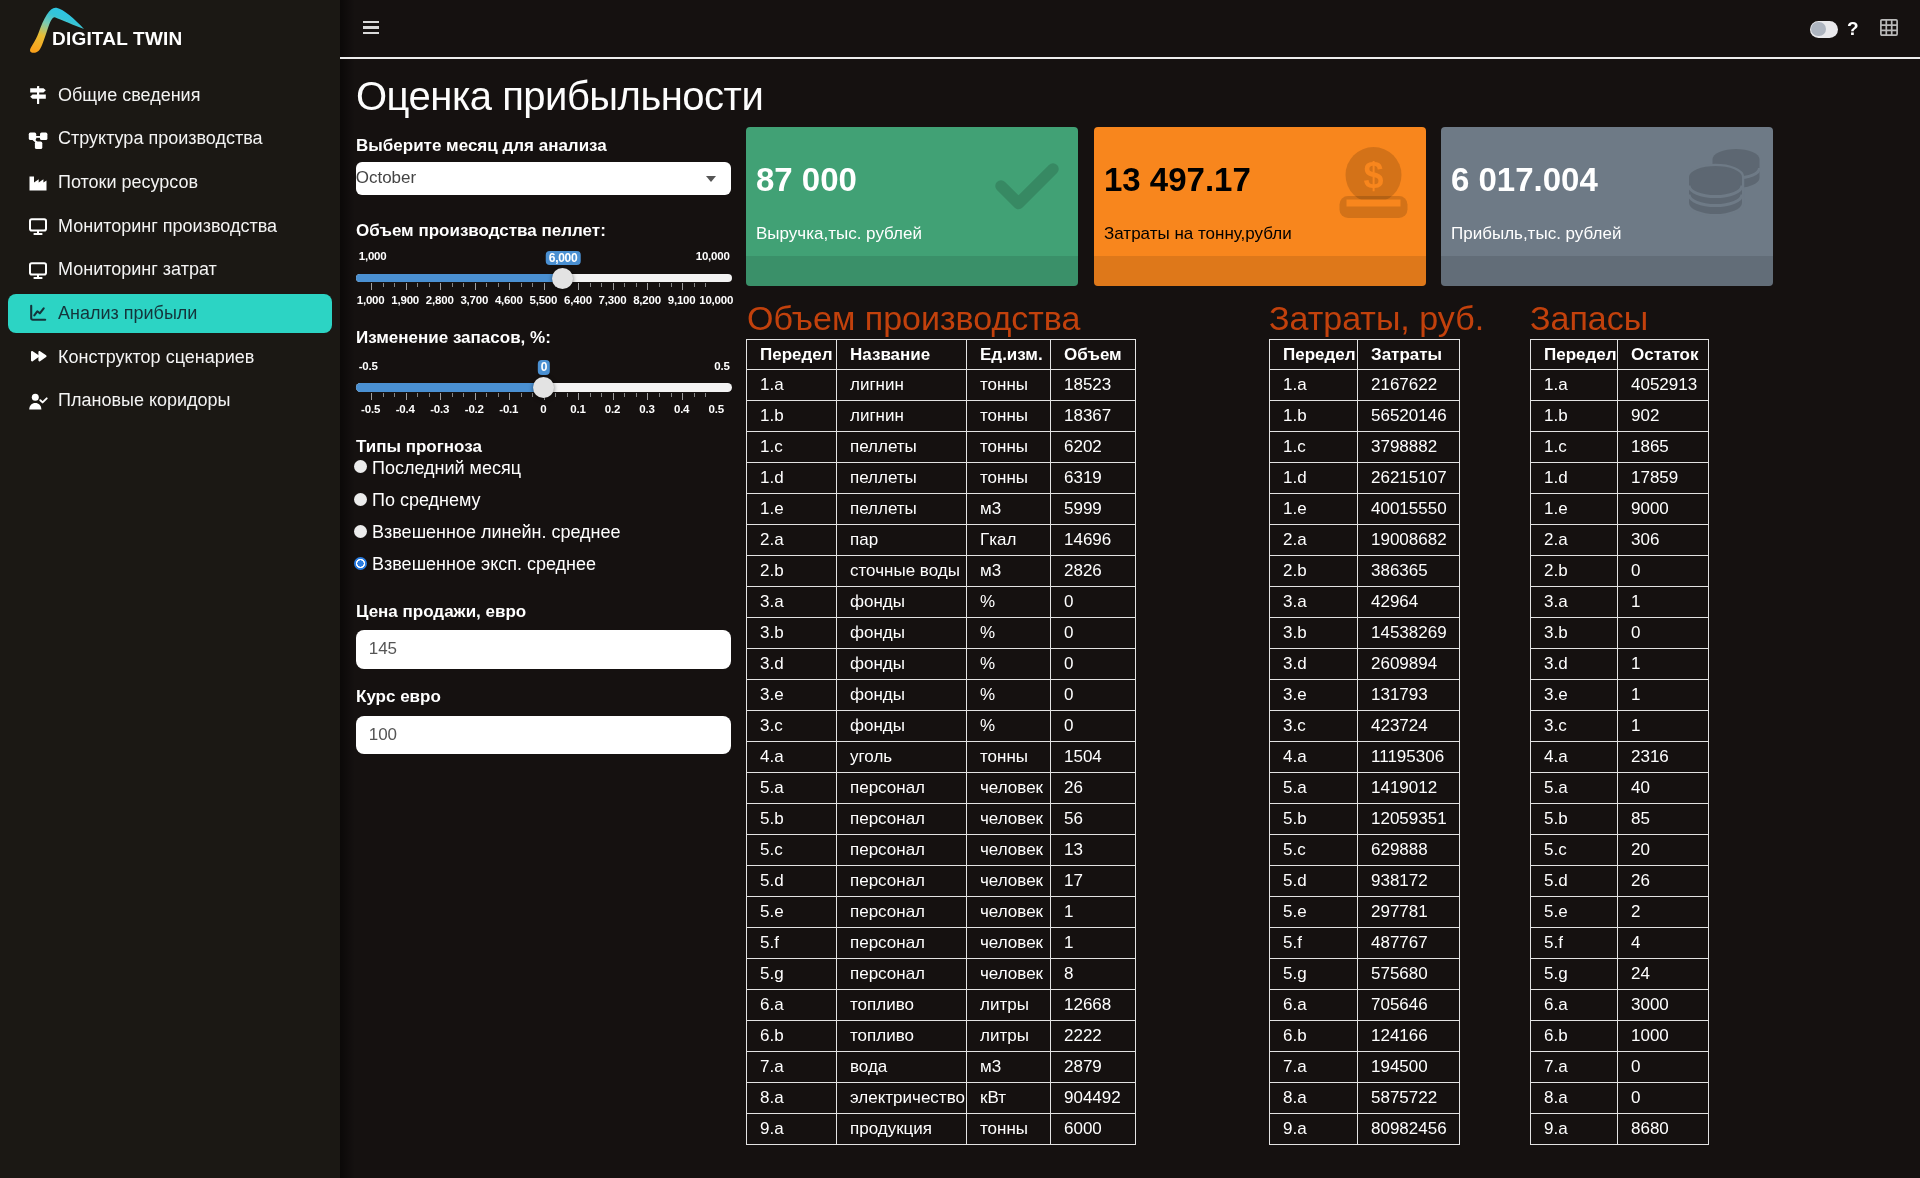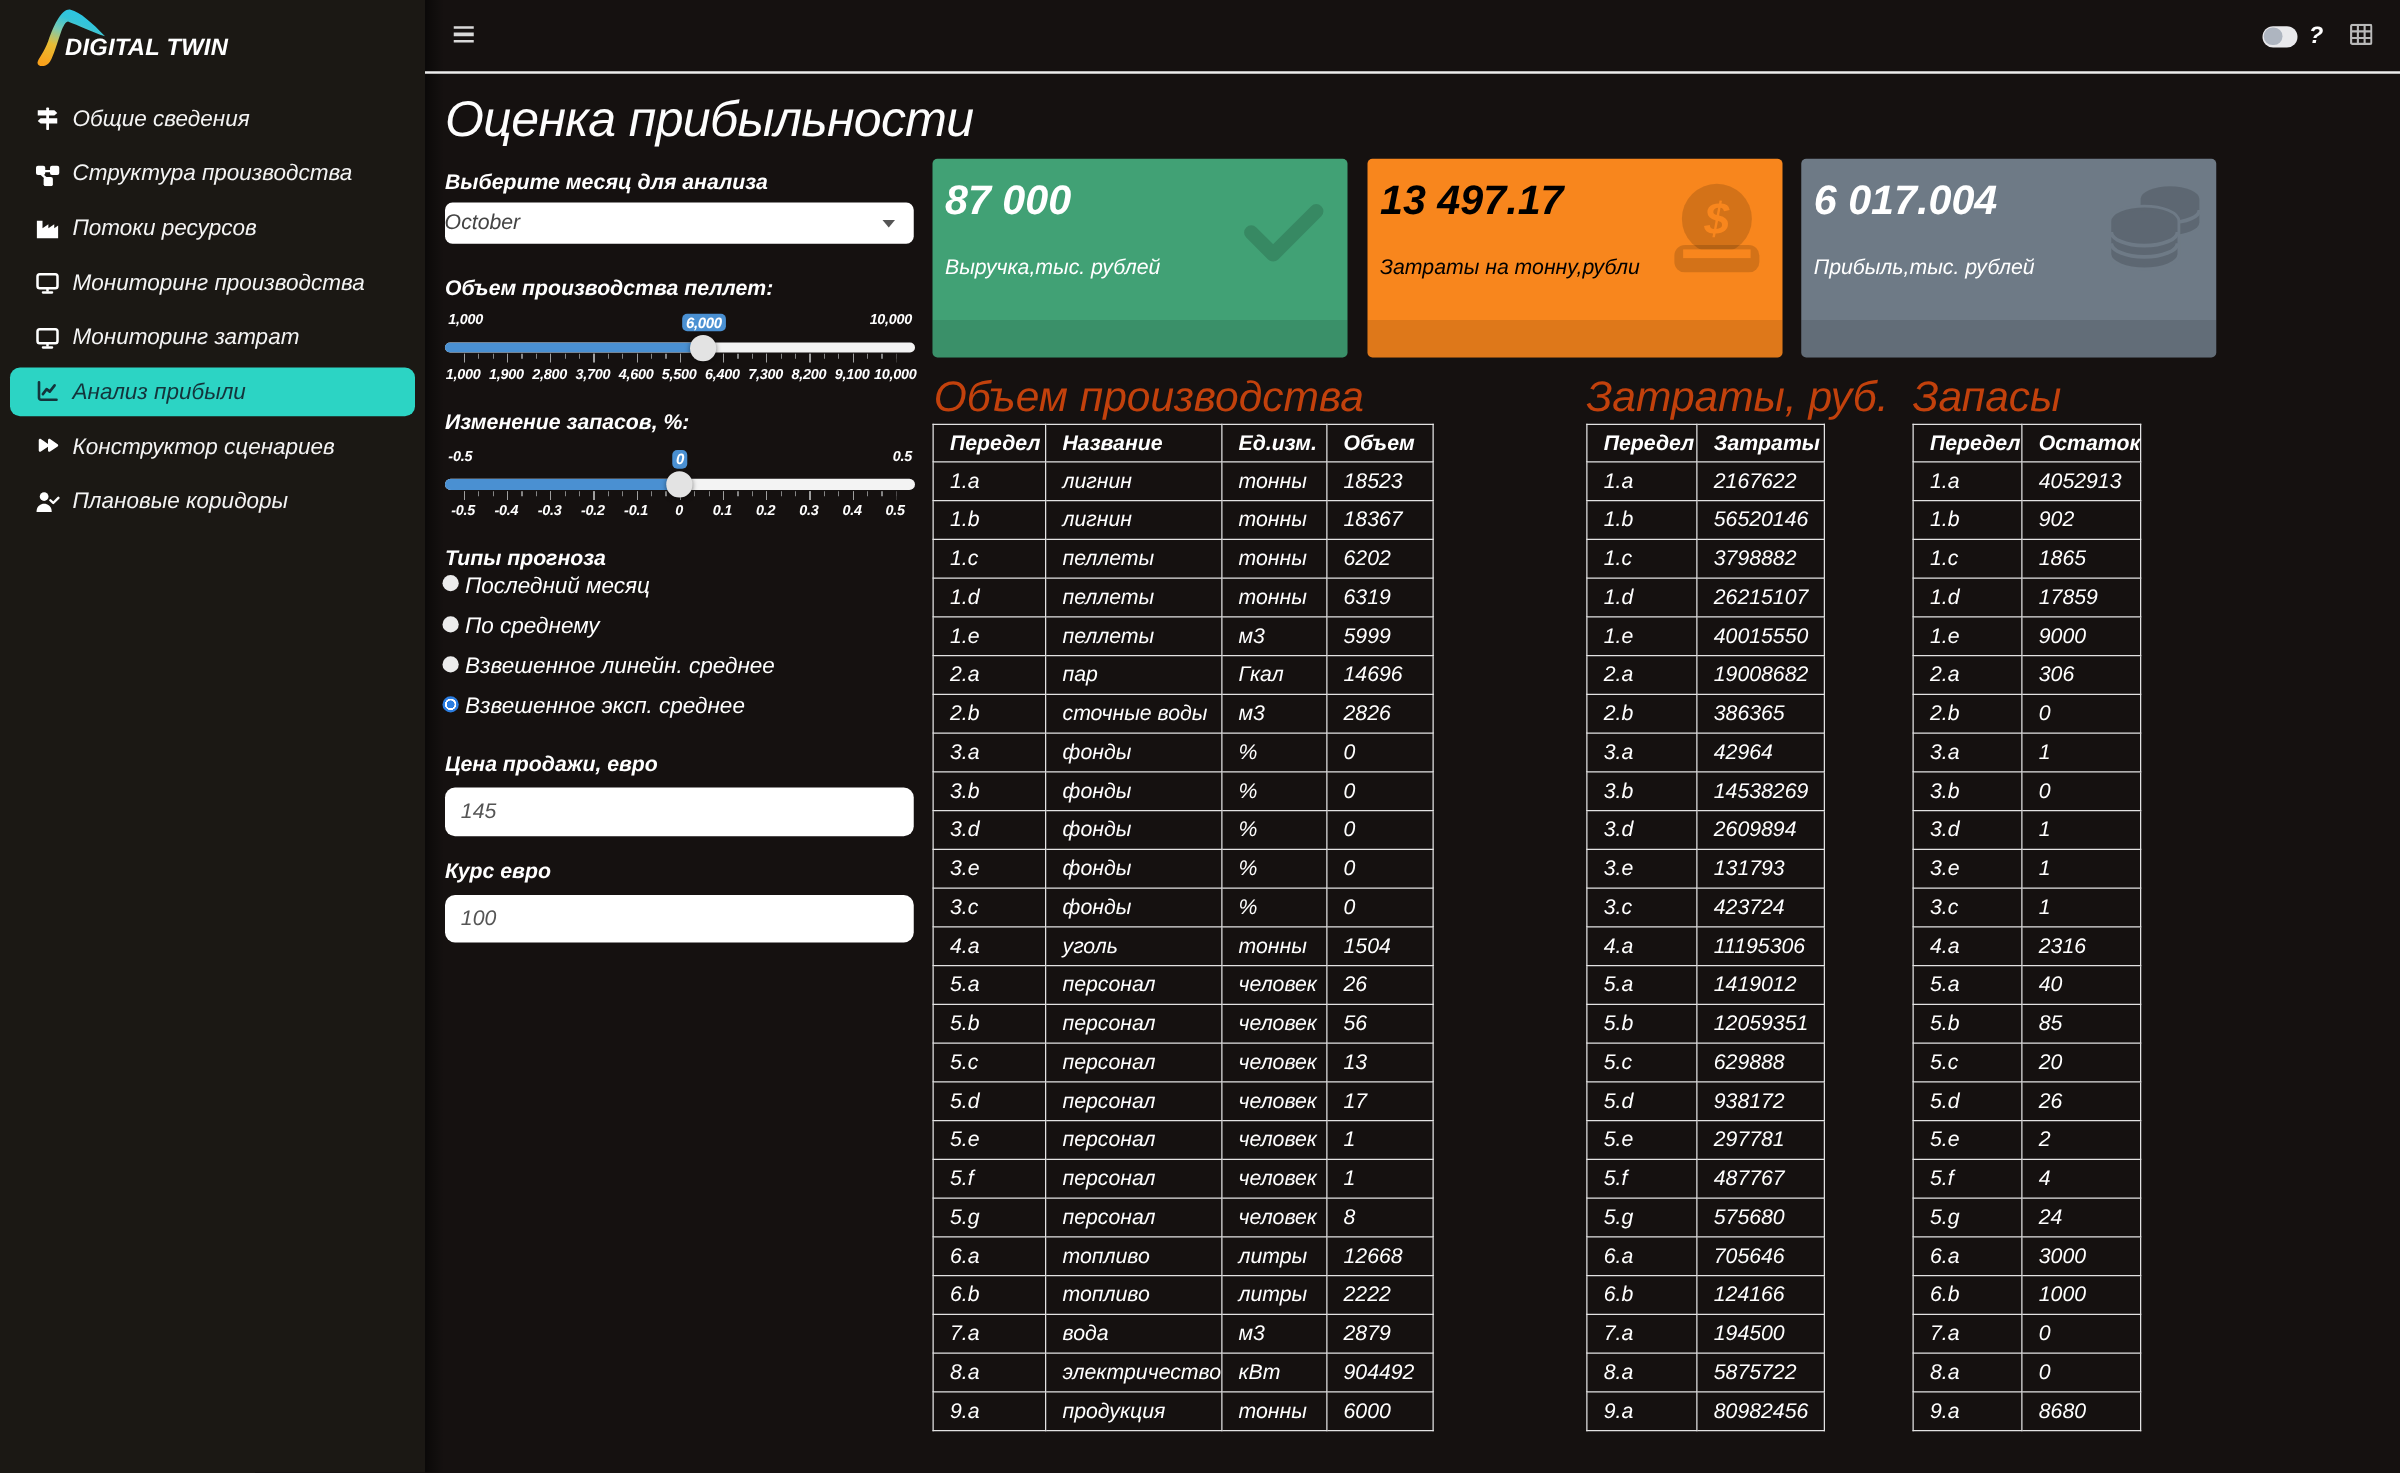--- a/index.html
+++ b/index.html
@@ -1,16 +1,16 @@
 <!DOCTYPE html>
 <html><head><meta charset="utf-8"><title>Digital Twin</title>
 <style>
 * {margin:0;padding:0;box-sizing:border-box;}
 html,body {width:1920px;height:1178px;overflow:hidden;background:#151110;font-family:"Liberation Sans",sans-serif;}
-#app {position:relative;width:1920px;height:872px;font-style:italic;}
+#app {position:relative;width:1920px;height:872px;}
 #side {position:absolute;left:0;top:0;width:340px;height:1178px;background:#1b1814;}
 #shadow {position:absolute;left:340px;top:0;width:15px;height:1178px;background:linear-gradient(90deg,rgba(0,0,0,0.5),rgba(0,0,0,0));}
 #topline {position:absolute;left:340px;top:56.5px;width:1580px;height:2px;background:#ededed;}
 #logotext {position:absolute;left:52px;top:28px;color:#fff;font-size:19px;font-weight:bold;letter-spacing:0.2px;}
 .mi {position:absolute;left:0;width:340px;height:38.6px;display:flex;align-items:center;color:#f4f4f4;font-size:18px;}
 .mi svg {position:absolute;left:28px;}
 .mi span {position:absolute;left:58px;white-space:nowrap;}
 .mi.act {left:8px;width:324px;background:#2cd4c4;border-radius:8px;color:#14343b;}
 .mi.act svg {left:20px;}
 .mi.act span {left:50px;}
@@ -32,21 +32,21 @@
 .shandle {position:absolute;top:19.5px;width:21px;height:21px;border-radius:50%;background:#e3e3e3;box-shadow:0 1px 4px rgba(0,0,0,0.5);}
 .tmin {position:absolute;left:14.9px;top:35px;width:346.7px;height:4.2px;background:repeating-linear-gradient(to right,#858585 0 1px,transparent 1px 11.52px);}
 .tmaj {position:absolute;left:14.9px;top:35px;width:346.7px;height:7px;background:repeating-linear-gradient(to right,#9f9f9f 0 1px,transparent 1px 34.56px);}
 .tl {position:absolute;top:45.5px;transform:translateX(-50%);color:#fff;font-size:11.5px;font-weight:bold;letter-spacing:-0.2px;white-space:nowrap;}
 .radio {position:absolute;left:353.5px;width:13px;height:13px;border-radius:50%;background:#ececec;}
 .radio.on {background:radial-gradient(circle,#2b7de1 0 3px,#fff 3.3px 4.4px,#2b7de1 4.7px 7px);}
 .rlab {position:absolute;left:372px;color:#fff;font-size:18px;white-space:nowrap;}
 .inp {position:absolute;left:355.7px;width:375.6px;height:38.5px;background:#fff;border-radius:8px;color:#555;font-size:17px;line-height:38px;padding-left:13px;}
 .card {position:absolute;top:127px;width:332px;height:159px;border-radius:4px;}
 .card .foot {position:absolute;left:0;bottom:0;width:100%;height:29.6px;background:rgba(0,0,0,0.1);border-radius:0 0 4px 4px;}
-.card .num,.card .clab {position:absolute;white-space:nowrap;}
+.card .num,.card .clab {position:absolute;white-space:nowrap;margin-top:20px;}
 .card > svg {position:absolute;right:15px;top:19px;}
 #c1 {left:746px;background:#41a175;color:#fff;}
 #c2 {left:1094px;background:#f8861d;color:#000000;}
 #c3 {left:1441px;background:#6e7a86;color:#fff;}
 .ttitle {position:absolute;color:#c2410c;font-size:34px;font-weight:400;white-space:nowrap;}
 .dtab {position:absolute;border-collapse:collapse;color:#fff;font-size:17px;table-layout:fixed;}
 .dtab th,.dtab td {border:1px solid #e3e3e3;height:31px;padding:0 0 0 13px;text-align:left;font-weight:normal;vertical-align:middle;}
 .dtab th {font-weight:bold;height:30px;}
 </style></head>
 <body>

